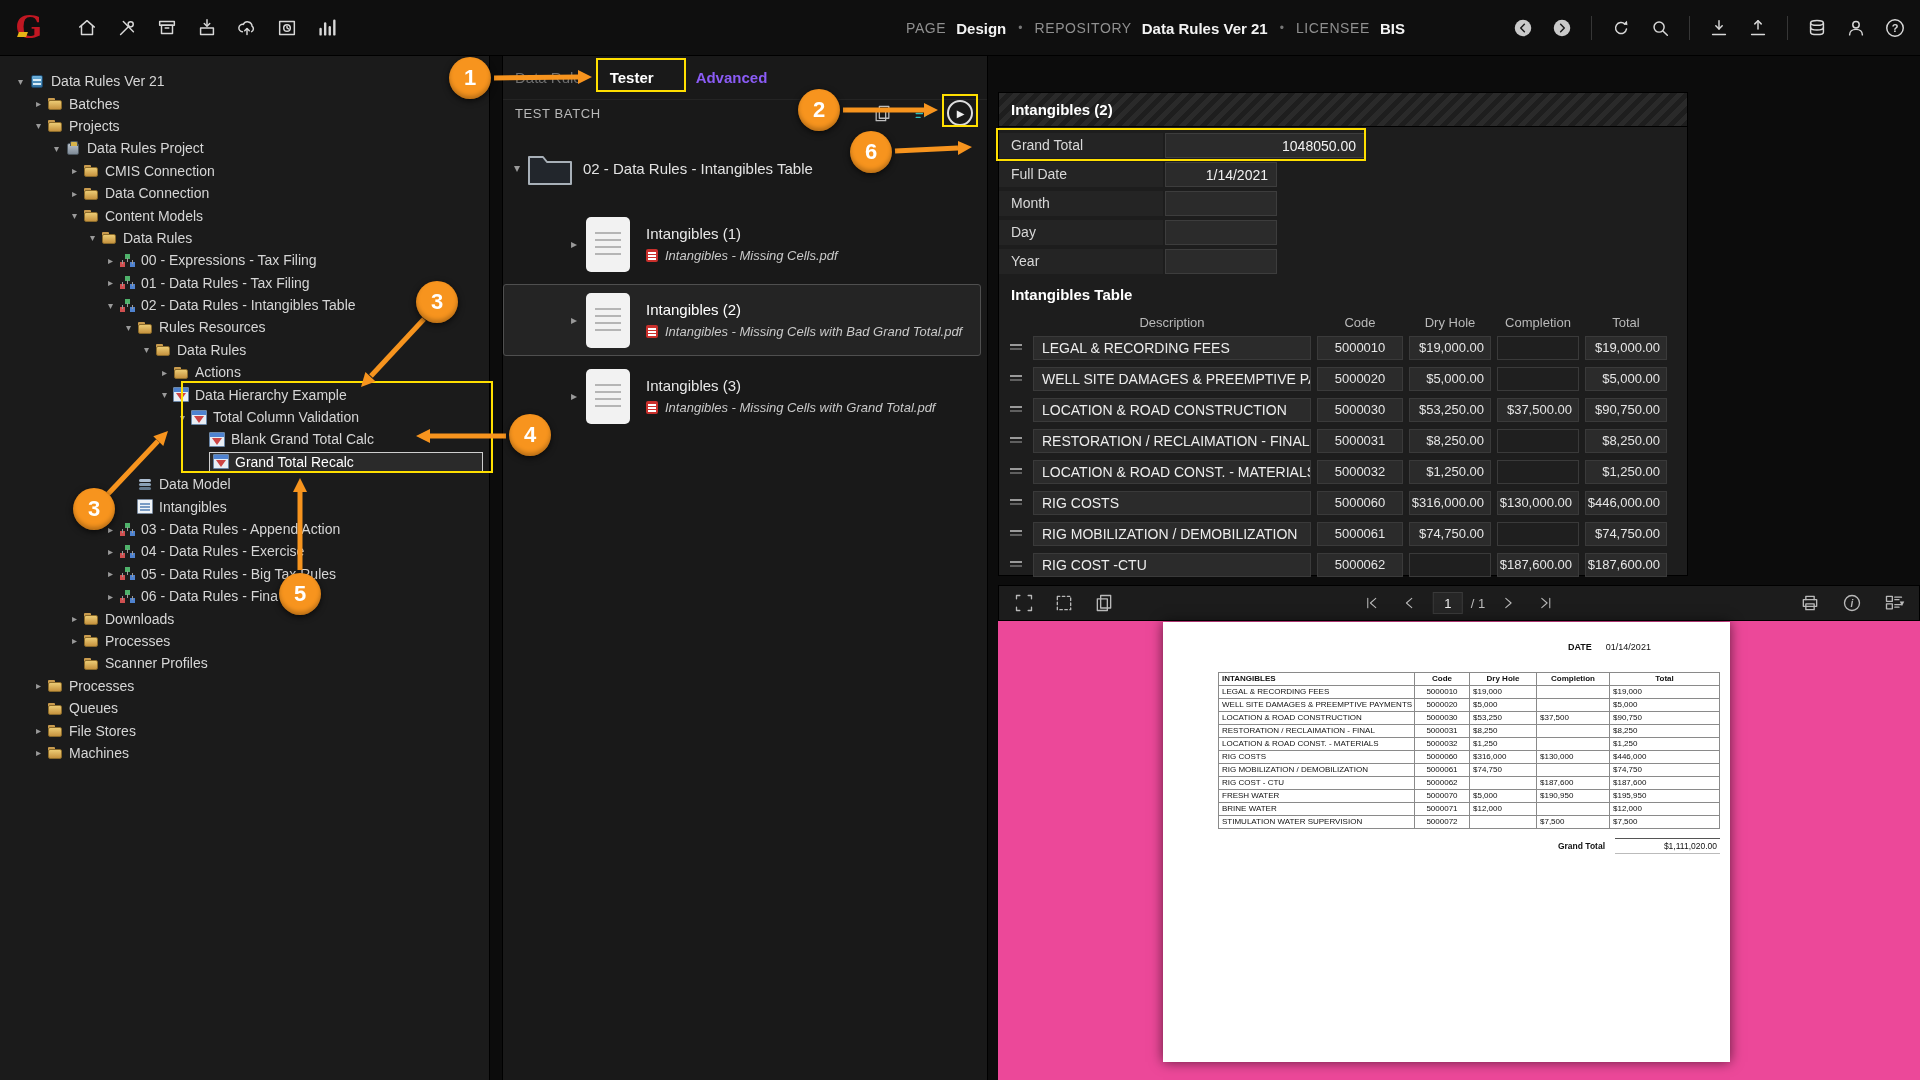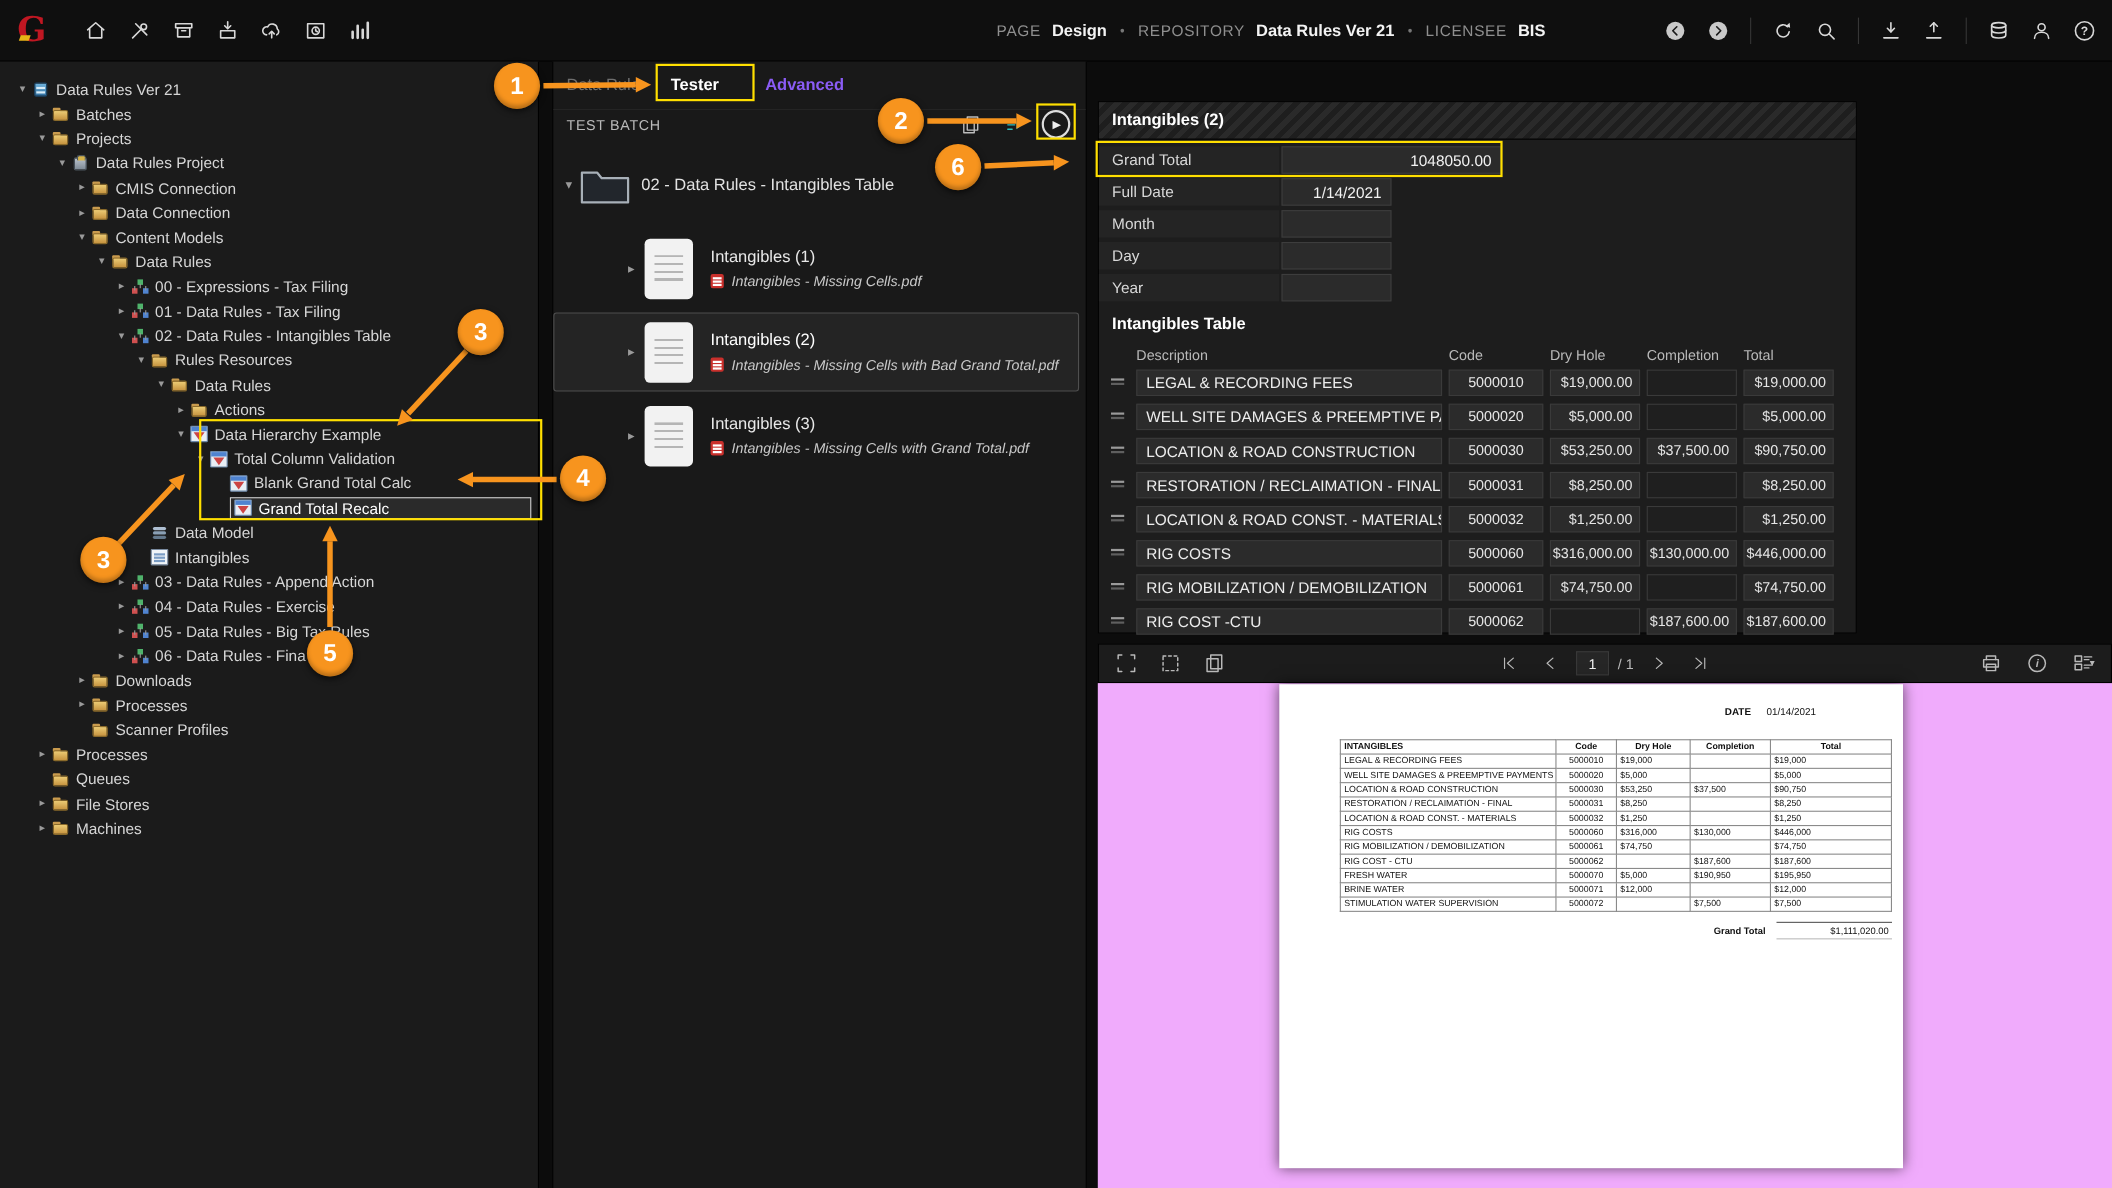--- a/index.html
+++ b/index.html
@@ -99,25 +99,25 @@
 
   
   .data-panel { position:absolute; left:998px; top:92px; width:690px; height:484px; background:#1d1d1d; border:1px solid #000; }
   .dp-header { height:34px; display:flex; align-items:center; padding-left:12px; font-size:15px; font-weight:bold; color:#fff;
     background:repeating-linear-gradient(135deg,#2a2a2a 0 5px,#1e1e1e 5px 10px); border-bottom:1px solid #000; }
   .fields { padding-top:4px; }
   .frow { height:29px; display:flex; align-items:center; }
   .flabel { flex:none; width:164px; height:25px; line-height:25px; padding-left:12px; background:#242424; color:#d8d8d8; font-size:14px; }
   .fval { flex:none; height:25px; margin-left:2px; background:#2b2b2b; border:1px solid #3d3d3d; color:#f2f2f2;
     font-size:14px; display:flex; align-items:center; justify-content:flex-end; padding-right:8px; }
-  .fval.w-norm { width:100px; }
+  .fval.w-norm { width:112px; }
   .fval.w-wide { width:200px; }
   .tbl-title { margin:10px 0 4px 12px; font-size:15px; font-weight:bold; color:#fff; height:22px; }
   .colhead { display:flex; color:#b9b9b9; font-size:13px; height:20px; align-items:center; }
-  .ch { text-align:left; }
+  .ch { text-align:center; }
   .ch.c-desc { width:278px; margin-left:34px; }
   .ch.c-code { width:86px; margin-left:6px; }
   .ch.c-num { width:82px; margin-left:6px; }
   .drow { display:flex; align-items:center; height:31px; }
   .grip { flex:none; width:34px; display:flex; justify-content:center; }
   .gripbar { width:12px; height:2px; background:#9a9a9a; box-shadow:0 4px 0 #5f5f5f; margin-top:-4px; }
   .cell { height:24px; background:#2b2b2b; border:1px solid #3a3a3a; display:flex; align-items:center; margin-right:6px; overflow:hidden; }
   .cell.empty { background:#1f1f1f; }
   .cell.c-desc { width:278px; padding:0 8px; color:#ededed; font-size:14px; white-space:nowrap; }
   .cell.c-code { width:86px; justify-content:center; font-size:13px; color:#e6e6e6; }
@@ -129,21 +129,21 @@
   .vt-left { display:flex; align-items:center; gap:10px; }
   .vt-right { margin-left:auto; display:flex; align-items:center; gap:12px; }
   .viewer-toolbar svg { width:20px; height:20px; }
   .viewer-toolbar path,.viewer-toolbar rect,.viewer-toolbar circle { fill:none; stroke:#b9b9b9; stroke-width:1.6; stroke-linecap:round; stroke-linejoin:round; }
   .pager { position:absolute; left:50%; transform:translateX(-50%); display:flex; align-items:center; gap:8px; }
   .pager svg { width:16px; height:16px; }
   .pageinput { width:30px; height:22px; background:#262626; border:1px solid #3a3a3a; color:#eee; text-align:center; font-size:13px;
     font-family:"Liberation Sans",sans-serif; }
   .pagecount { color:#bbb; font-size:13px; }
   .caret { color:#b9b9b9; font-size:9px; font-family:"DejaVu Sans",sans-serif; margin-left:-4px; }
-  .doc-area { position:absolute; left:998px; top:621px; right:0; bottom:0; background:#f0abfc; }
+  .doc-area { position:absolute; left:998px; top:621px; right:0; bottom:0; background:#ec4899; }
   .page { position:absolute; left:165px; top:1px; width:567px; height:440px; background:#fff; color:#111;
     box-shadow:0 0 12px rgba(0,0,0,.6); }
   .docdate { position:absolute; top:20px; left:405px; font-size:9px; display:flex; gap:14px; }
   .docdate .dl { font-weight:bold; }
   .doctable { position:absolute; left:55px; top:50px; width:502px; border-collapse:collapse; table-layout:fixed; }
   .doctable th,.doctable td { border:1px solid #8a8a8a; padding:1px 3px; font-size:8px; line-height:1.25;
     white-space:nowrap; overflow:hidden; font-weight:normal; }
   .doctable th { font-weight:bold; text-align:center; }
   .doctable th.hl { text-align:left; }
   .doctable td.tl { text-align:left; }

